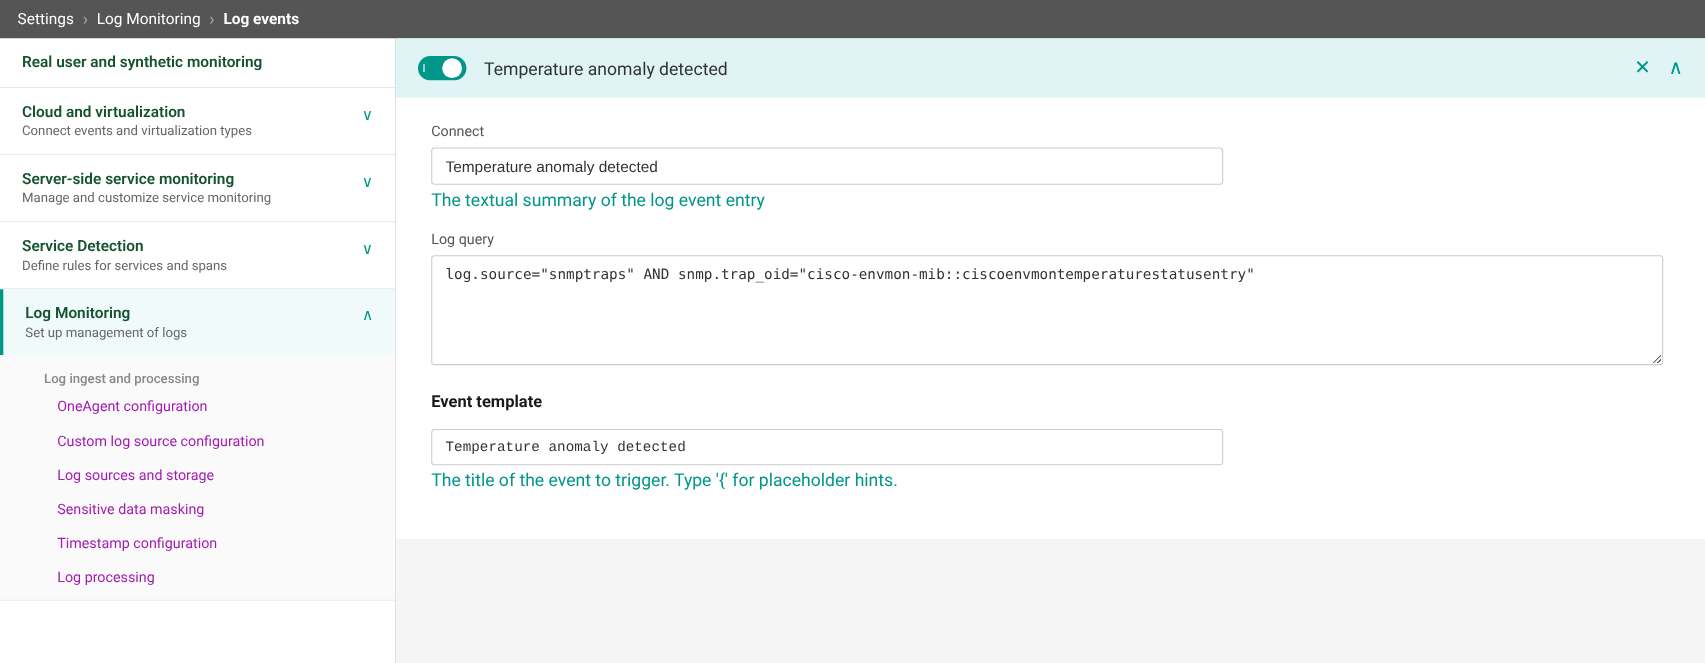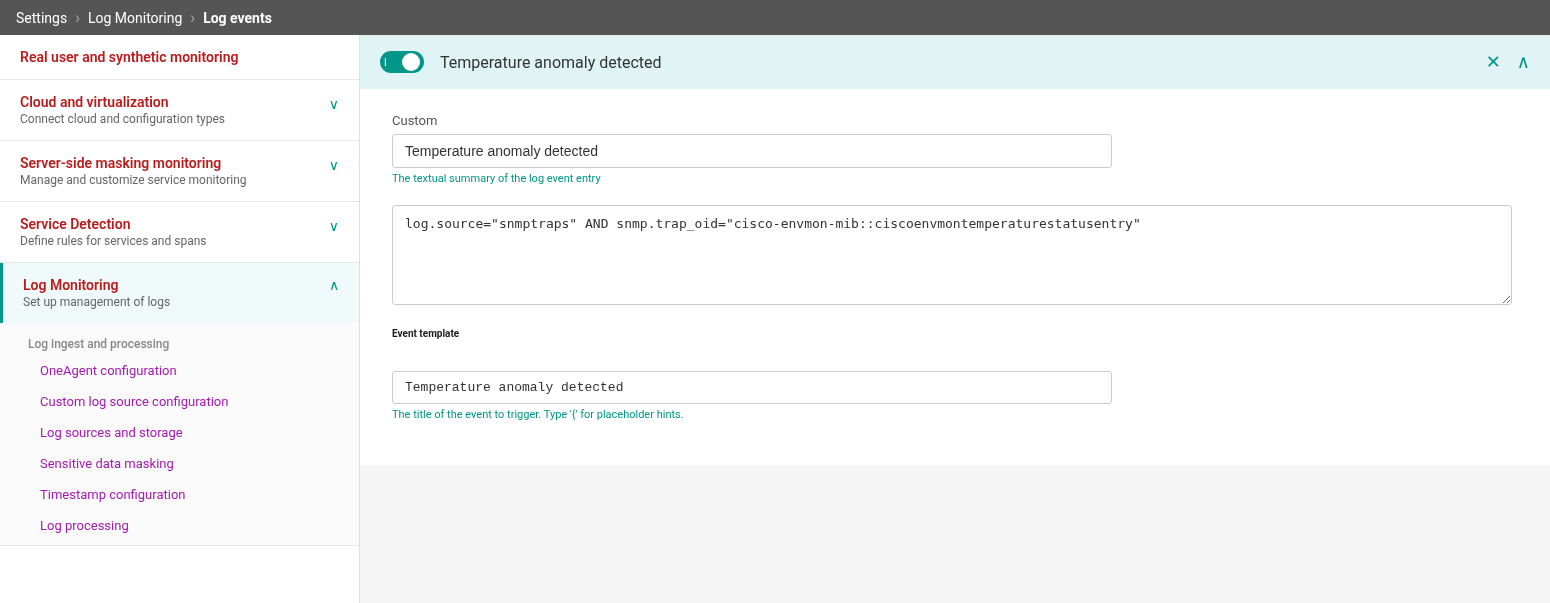--- a/index.html
+++ b/index.html
@@ -55,21 +55,21 @@
       justify-content: space-between;
       padding: 14px 20px;
       cursor: pointer;
     }
     .sidebar-section-header.active {
       background: #f0f0f0;
     }
     .sidebar-section-title {
       font-size: 14px;
       font-weight: 600;
-      color: #b91c1c;
+      color: #14532d;
     }
     .sidebar-section-subtitle {
       font-size: 12px;
       color: #666;
       margin-top: 2px;
     }
     .chevron {
       color: #009688;
       font-size: 14px;
       margin-top: 2px;
@@ -80,21 +80,21 @@
     }
 
     
     .sidebar-section.expanded .sidebar-section-header {
       border-left: 3px solid #009688;
       background: #f0fafa;
     }
 
     .sidebar-sub-items {
       background: #fafafa;
-      padding: 4px 4px;
+      padding: 4px 16px;
     }
     .sidebar-sub-label {
       padding: 10px 20px 4px 24px;
       font-size: 12px;
       color: #888;
       font-weight: 500;
       text-transform: none;
     }
     .sidebar-sub-item {
       padding: 8px 20px 8px 36px;
@@ -177,21 +177,21 @@
     .form-group {
       margin-bottom: 20px;
     }
     .form-label {
       font-size: 13px;
       color: #555;
       margin-bottom: 6px;
       display: block;
     }
     .form-hint {
-      font-size: 11px;
+      font-size: 16px;
       color: #009688;
       margin-top: 4px;
     }
 
     .form-input {
       width: 100%;
       max-width: 720px;
       padding: 8px 12px;
       border: 1px solid #ccc;
       border-radius: 3px;
@@ -210,24 +210,24 @@
       font-size: 13px;
       color: #333;
       background: #fff;
       min-height: 100px;
       resize: vertical;
       outline: none;
       font-family: monospace;
     }
 
     .section-heading {
-      font-size: 10px;
+      font-size: 15px;
       font-weight: 700;
       color: #1a1a1a;
-      margin-bottom: 32px;
+      margin-bottom: 16px;
     }
 
     .form-input-mono {
       font-family: 'Courier New', monospace;
       font-size: 13px;
     }
   </style>
 </head>
 <body>
 
@@ -248,30 +248,30 @@
         <div>
           <div class="sidebar-section-title">Real user and synthetic monitoring</div>
         </div>
       </div>
     </div>
 
     <div class="sidebar-section">
       <div class="sidebar-section-header">
         <div>
           <div class="sidebar-section-title">Cloud and virtualization</div>
-          <div class="sidebar-section-subtitle">Connect cloud and configuration types</div>
+          <div class="sidebar-section-subtitle">Connect events and virtualization types</div>
         </div>
         <span class="chevron">∨</span>
       </div>
     </div>
 
     <div class="sidebar-section">
       <div class="sidebar-section-header">
         <div>
-          <div class="sidebar-section-title">Server-side masking monitoring</div>
+          <div class="sidebar-section-title">Server-side service monitoring</div>
           <div class="sidebar-section-subtitle">Manage and customize service monitoring</div>
         </div>
         <span class="chevron">∨</span>
       </div>
     </div>
 
     <div class="sidebar-section">
       <div class="sidebar-section-header">
         <div>
           <div class="sidebar-section-title">Service Detection</div>
@@ -313,26 +313,27 @@
         <span class="event-card-title">Temperature anomaly detected</span>
         <div class="event-card-actions">
           <span class="icon-btn">✕</span>
           <span class="icon-btn">∧</span>
         </div>
       </div>
 
       <div class="form-content">
 
         <div class="form-group">
-          <label class="form-label">Custom</label>
+          <label class="form-label">Connect</label>
           <input class="form-input" type="text" value="Temperature anomaly detected" style="">
           <div class="form-hint">The textual summary of the log event entry</div>
         </div>
 
         <div class="form-group">
+          <label class="form-label">Log query</label>
           <textarea class="form-textarea" rows="4" style="">log.source="snmptraps" AND snmp.trap_oid="cisco-envmon-mib::ciscoenvmontemperaturestatusentry"</textarea>
         </div>
 
         <div class="form-group">
           <div class="section-heading">Event template</div>
 
           <input class="form-input form-input-mono" type="text" value="Temperature anomaly detected" style="">
           <div class="form-hint">The title of the event to trigger. Type '{' for placeholder hints.</div>
         </div>
 

